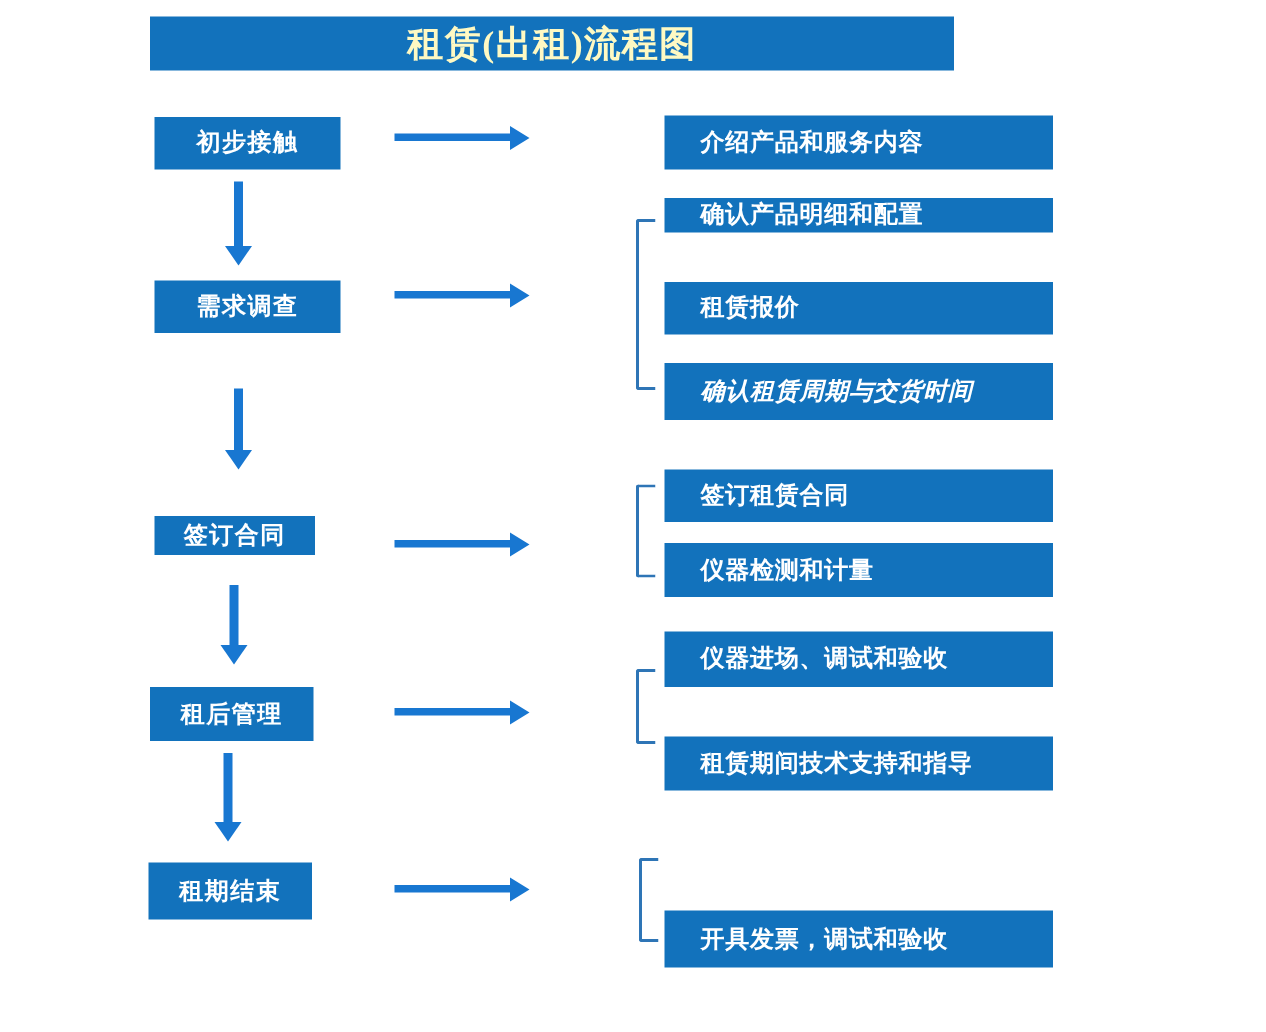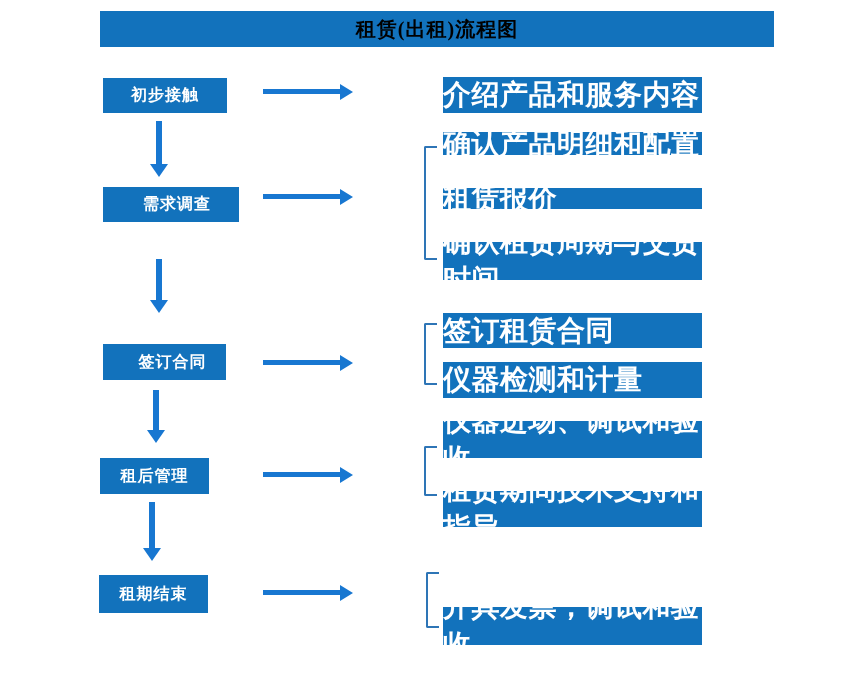--- a/index.html
+++ b/index.html
@@ -1,34 +1,34 @@
 <!DOCTYPE html>
 <html style="--box-blue: #1272BC; --arrow-blue: #1877D1; --bracket-blue: #2E75B6;"><head>
 <meta charset="utf-8">
 <style>
   html,body{margin:0;padding:0;background:#fff;}
   .canvas{
     position:relative;width:844px;height:688px;background:#fff;overflow:hidden;
     font-family:"Liberation Serif", serif;
   }
   .title-bar{
-    position:absolute;left:100px;top:11px;width:674px;height:36px;
-    background:var(--box-blue);color:#000000;font-weight:bold;font-size:20px;
+    position:absolute;left:100px;top:11px;width:536px;height:36px;
+    background:var(--box-blue);color:#fef9c3;font-weight:bold;font-size:24px;
     display:flex;align-items:center;justify-content:center;letter-spacing:1px;
   }
   .step-box{
     position:absolute;background:var(--box-blue);color:#fff;font-weight:bold;
     font-size:16px;letter-spacing:1px;
     display:flex;align-items:center;justify-content:center;
   }
   .detail-box{
     position:absolute;left:443px;width:259px;background:var(--box-blue);color:#fff;
-    font-weight:bold;font-size:28px;letter-spacing:0.5px;
+    font-weight:bold;font-size:16px;letter-spacing:0.5px;
     display:flex;align-items:center;justify-content:flex-start;
-    padding-left:0;box-sizing:border-box;
+    padding-left:24px;box-sizing:border-box;
   }
   
   .varrow{position:absolute;width:18px;}
   .varrow .stem{position:absolute;left:6px;top:0;width:6px;bottom:12px;background:var(--arrow-blue);}
   .varrow .head{position:absolute;bottom:0;left:0;width:0;height:0;
     border-left:9px solid transparent;border-right:9px solid transparent;
     border-top:13px solid var(--arrow-blue);}
   
   .harrow{position:absolute;width:90px;height:16px;}
   .harrow .stem{position:absolute;left:0;right:12px;top:5px;height:5px;background:var(--arrow-blue);}
@@ -45,22 +45,22 @@
   }
 </style>
 </head>
 <body>
 
 <div class="canvas">
 
   <div class="title-bar">租赁(出租)流程图</div>
 
   <div class="step-box" style="left:103px;top:78px;width:124px;height:35px;">初步接触</div>
-  <div class="step-box" style="left:103px;top:187px;width:124px;height:35px;padding-left:12px;">需求调查</div>
-  <div class="step-box" style="left:103px;top:344px;width:107px;height:36px;padding-left:16px;">签订合同</div>
+  <div class="step-box" style="left:103px;top:187px;width:124px;height:35px;">需求调查</div>
+  <div class="step-box" style="left:103px;top:344px;width:107px;height:26px;">签订合同</div>
   <div class="step-box" style="left:100px;top:458px;width:109px;height:36px;">租后管理</div>
   <div class="step-box" style="left:99px;top:575px;width:109px;height:38px;">租期结束</div>
 
   <div class="varrow" style="left:150px;top:121px;height:56px;">
     <i class="stem"></i>
       <i class="head"></i>
     </div>
   <div class="varrow" style="left:150px;top:259px;height:54px;">
     <i class="stem"></i>
       <i class="head"></i>
@@ -95,21 +95,21 @@
       <i class="head"></i>
     </div>
 
   <div class="bracket" style="left:424px;top:146px;height:114px;"></div>
   <div class="bracket" style="left:424px;top:323px;height:62px;"></div>
   <div class="bracket" style="left:424px;top:446px;height:50px;"></div>
   <div class="bracket" style="left:426px;top:572px;height:56px;"></div>
 
   <div class="detail-box" style="top:77px;height:36px;">介绍产品和服务内容</div>
   <div class="detail-box" style="top:132px;height:23px;">确认产品明细和配置</div>
-  <div class="detail-box" style="top:188px;height:21px;">租赁报价</div>
-  <div class="detail-box" style="top:242px;height:38px;">确认租赁周期与交货时间</div>
+  <div class="detail-box" style="top:188px;height:35px;">租赁报价</div>
+  <div class="detail-box" style="top:242px;height:38px;font-style:italic;">确认租赁周期与交货时间</div>
   <div class="detail-box" style="top:313px;height:35px;">签订租赁合同</div>
   <div class="detail-box" style="top:362px;height:36px;">仪器检测和计量</div>
   <div class="detail-box" style="top:421px;height:37px;">仪器进场、调试和验收</div>
   <div class="detail-box" style="top:491px;height:36px;">租赁期间技术支持和指导</div>
   <div class="detail-box" style="top:607px;height:38px;">开具发票，调试和验收</div>
 
 </div>
 
 </body></html>

